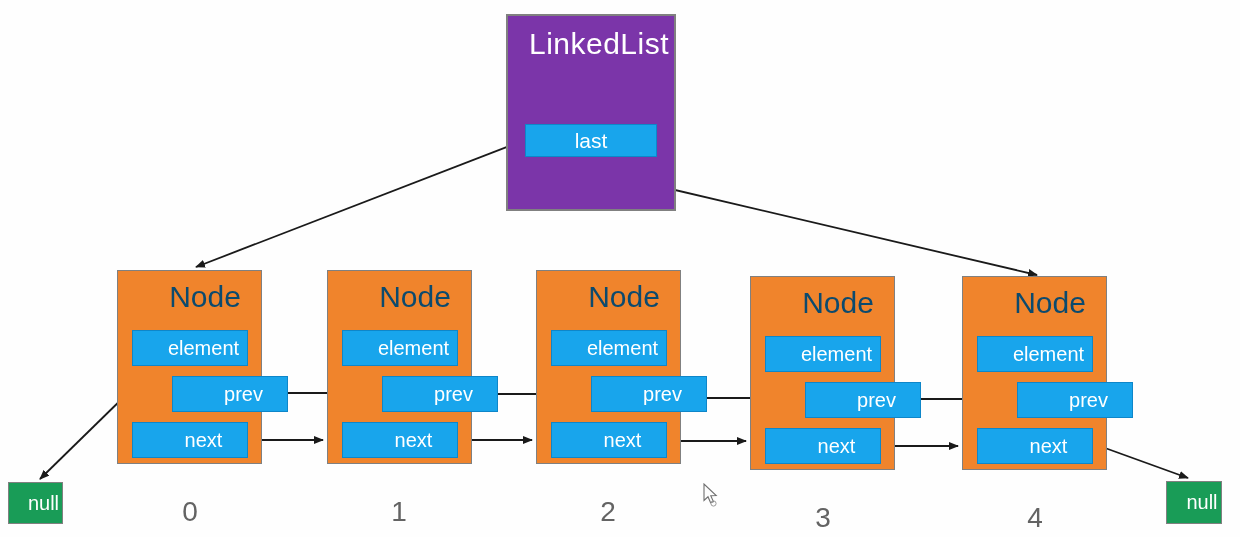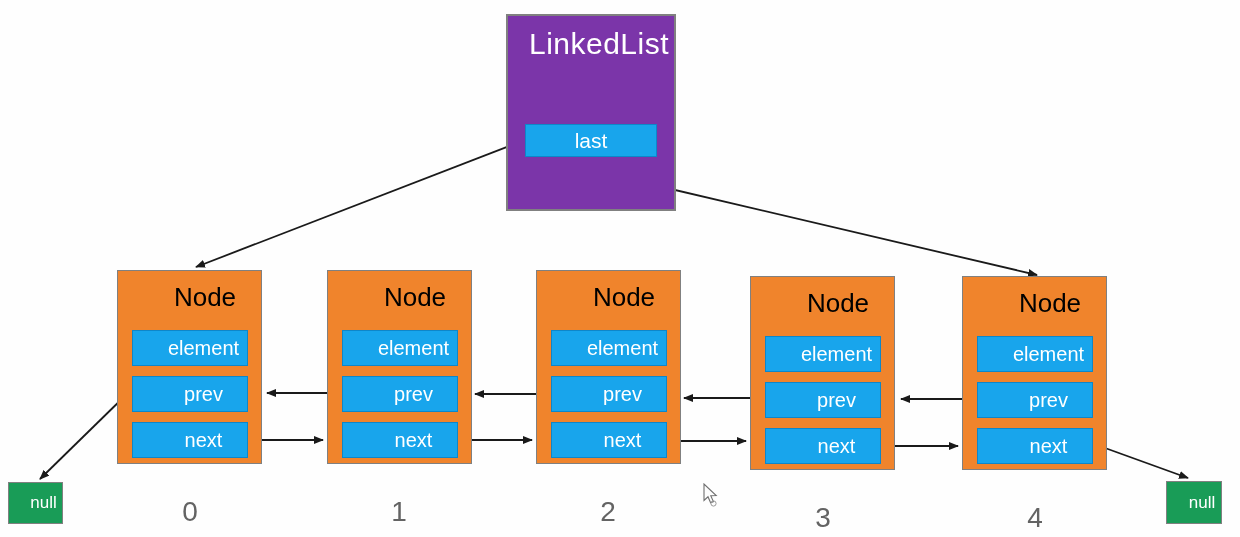--- a/index.html
+++ b/index.html
@@ -23,33 +23,33 @@
     background:var(--blue,#18A5EC);border:1px solid #0e86c9;box-sizing:border-box;
     color:#fff;font-size:21px;display:flex;align-items:center;justify-content:center;
   }
   
   .node-box{
     position:absolute;width:145px;height:194px;
     background:var(--orange,#F0842C);border:1.5px solid var(--border_gray,#808080);
     box-sizing:border-box;
   }
   .node-title{
-    color:#000000;font-size:26px;text-align:center;line-height:52px;height:52px;padding-left:31px;
+    color:#0c4a6e;font-size:30px;text-align:center;line-height:52px;height:52px;padding-left:31px;
   }
   .node-field{
     position:absolute;left:14px;width:116px;height:36px;
     background:var(--blue,#18A5EC);border:1px solid #0e86c9;box-sizing:border-box;
     color:#fff;font-size:20px;display:flex;align-items:center;justify-content:center;padding-left:27px;
   }
-  .f-el{top:59px;} .f-prev{top:105px;} .f-next{top:151px;}
+  .f-el{top:59px;} .f-prev{top:105px;margin-left:40px;} .f-next{top:151px;}
   
   .null-box{
     position:absolute;background:var(--green,#199C57);
     border:1.5px solid var(--border_gray,#808080);box-sizing:border-box;
-    color:#fff;font-size:17px;display:flex;align-items:center;justify-content:center;padding-left:16px;
+    color:#fff;font-size:20px;display:flex;align-items:center;justify-content:center;padding-left:16px;
   }
   
   .idx{
     position:absolute;width:44px;text-align:center;
     color:var(--index_gray,#595959);font-size:28px;
   }
   
   .arrows{position:absolute;left:0;top:0;width:1240px;height:537px;pointer-events:none;}
   .arrows line{stroke:var(--arrow_black,#1A1A1A);stroke-width:1.8;}
   

